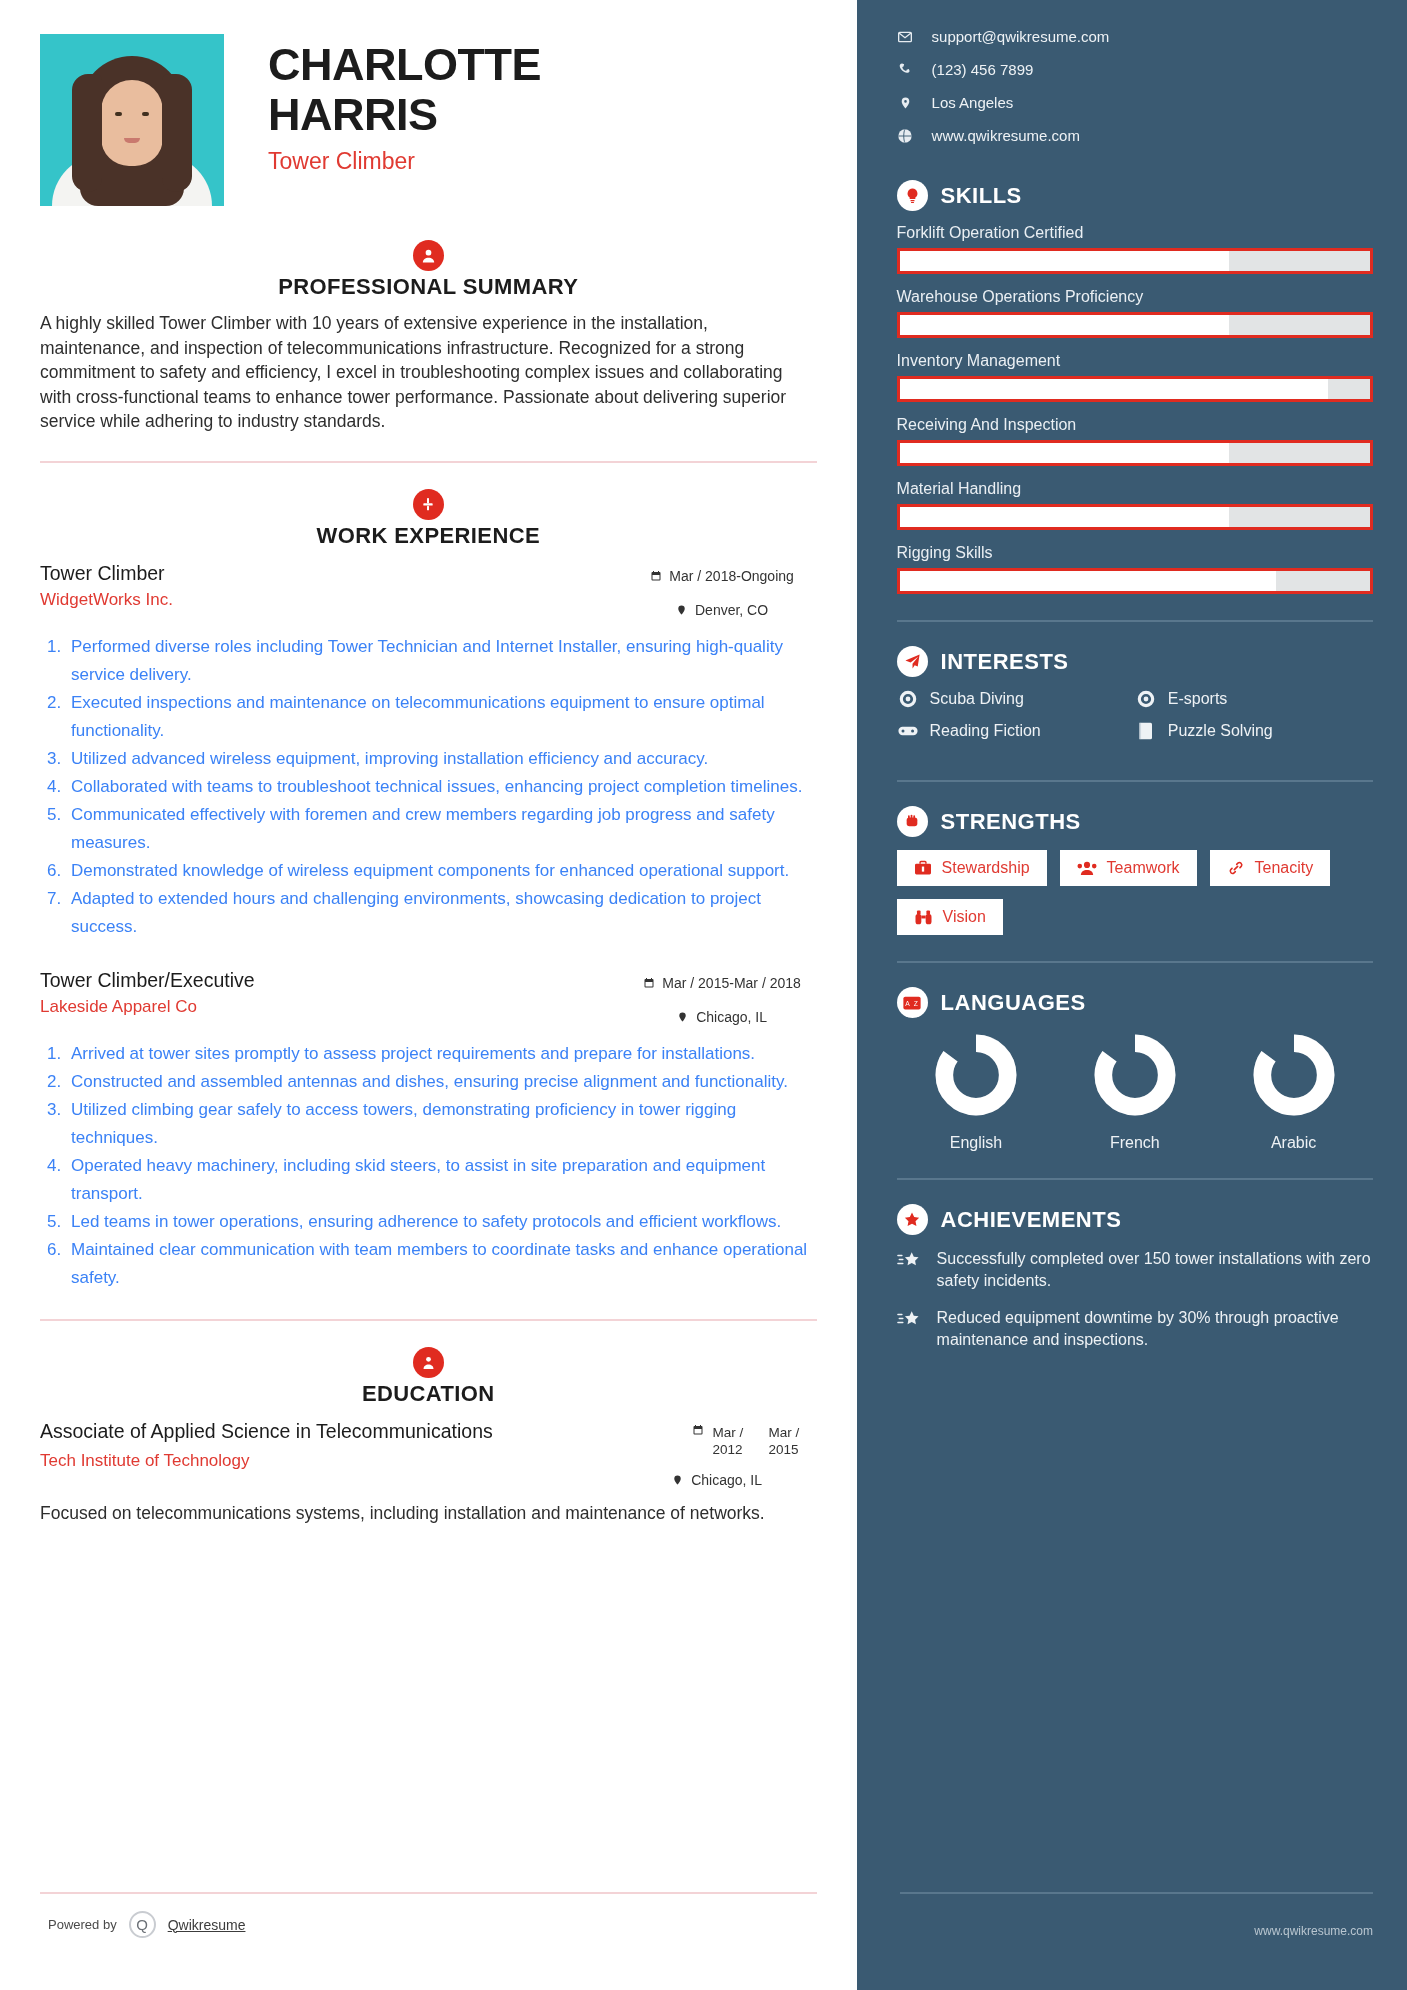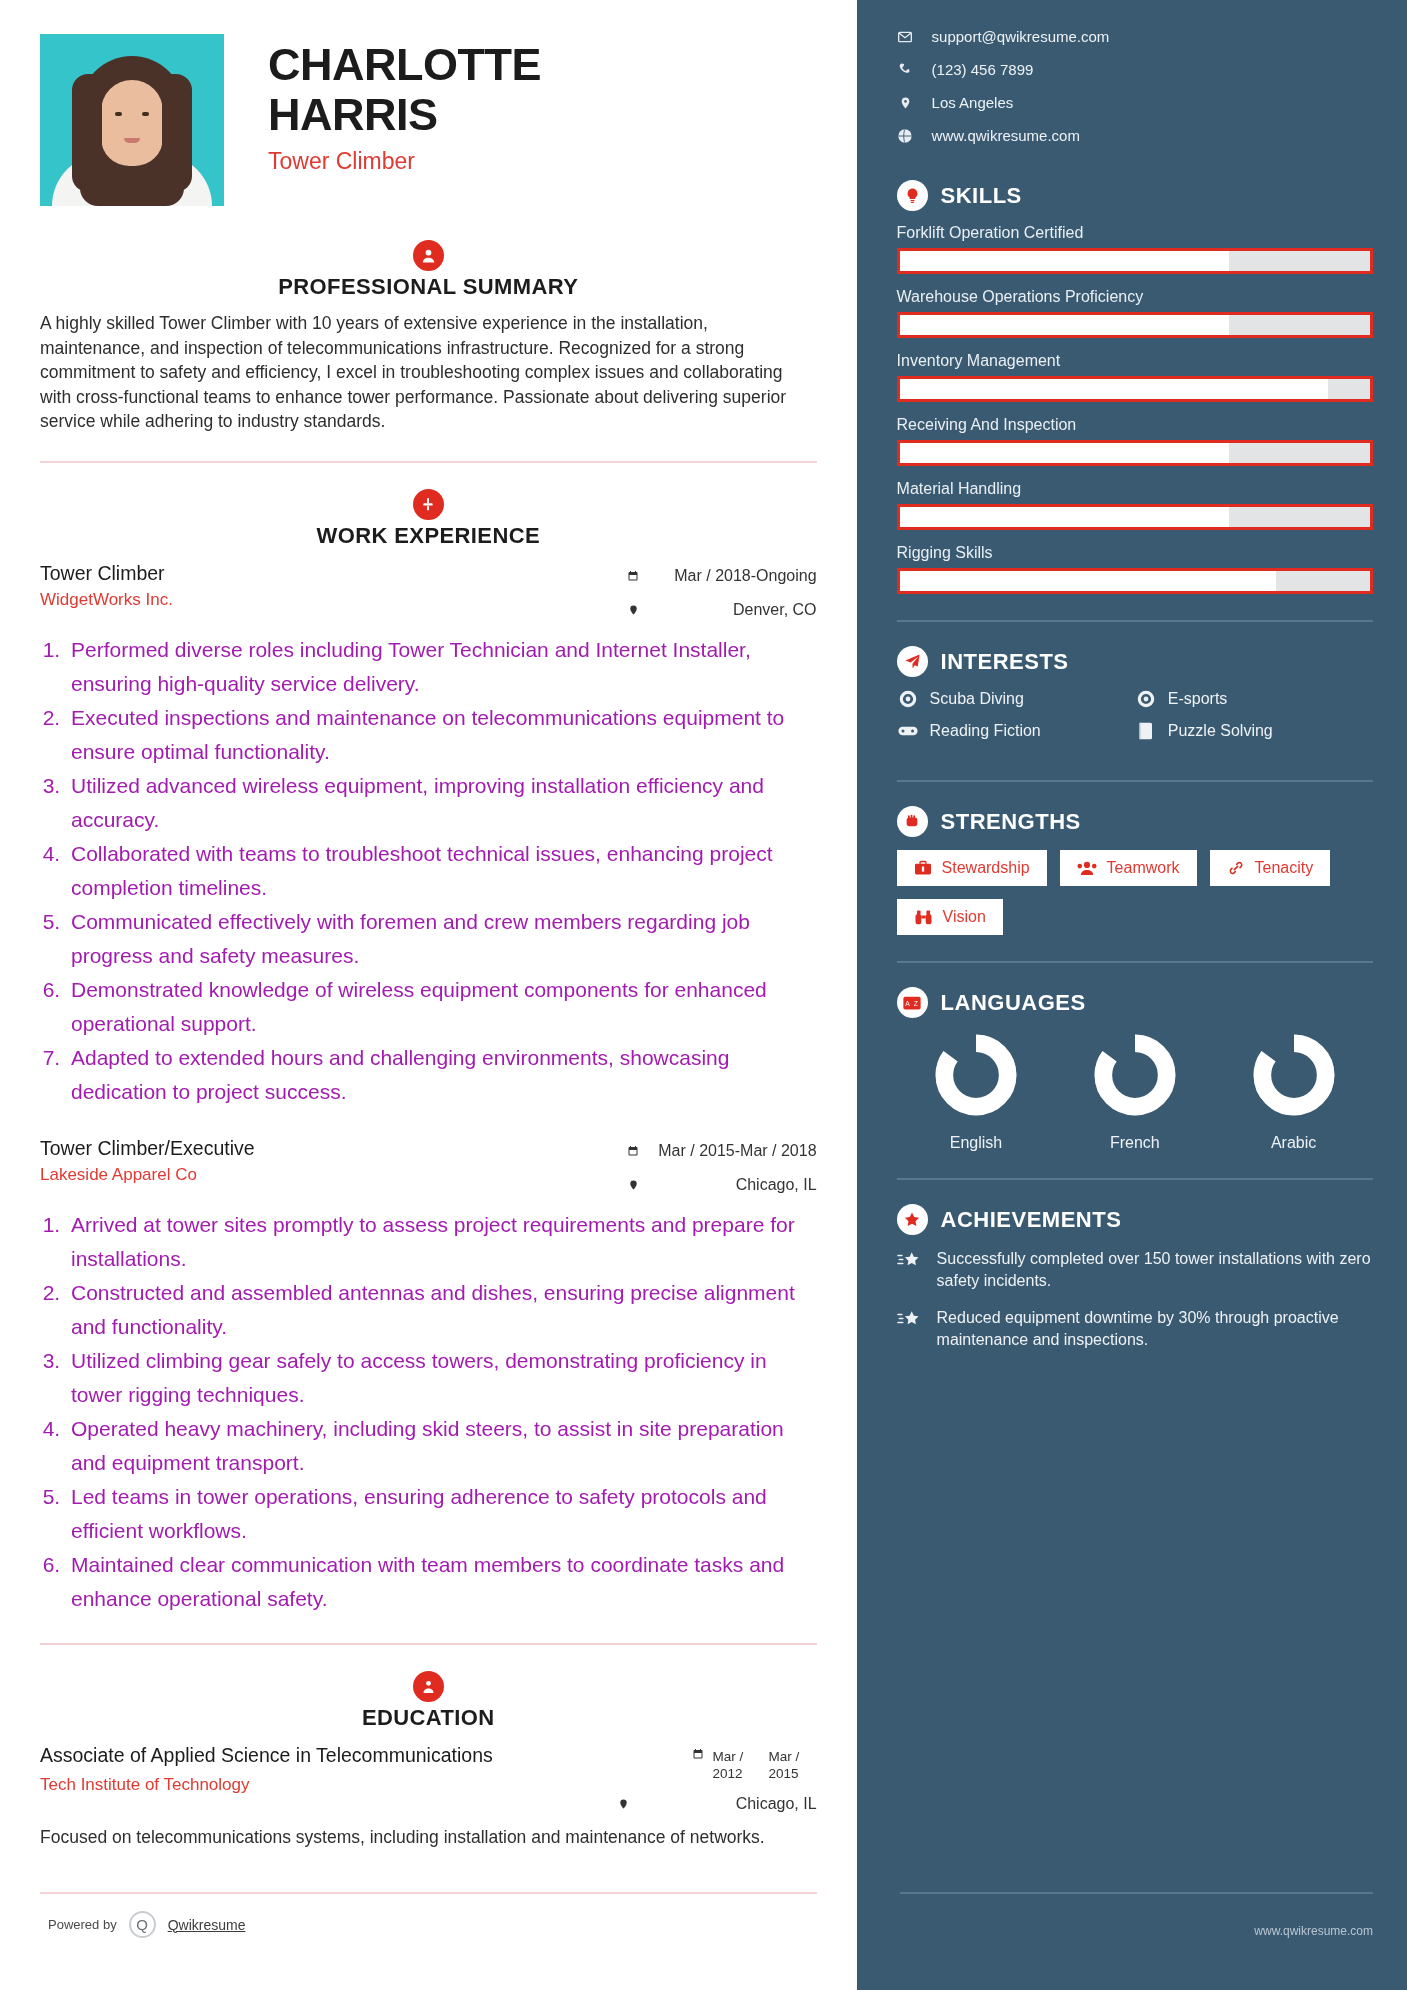--- a/index.html
+++ b/index.html
@@ -58,26 +58,26 @@
   .summary-text { font-size:17.5px; line-height:24.5px; color:#2e2e2e; }
 
   .divider { height:2px; background:#f3d3d6; margin:27px 0 26px 0; }
 
   .job { margin-bottom:26px; }
   .job-row { display:flex; justify-content:space-between; align-items:flex-start; }
   .job-left { flex:1 1 auto; }
   .job-role { font-size:19.5px; color:#1c1c1c; line-height:26px; }
   .job-company { font-size:17px; color:#e03a32; margin-top:4px; }
   .job-meta { text-align:right; flex:0 0 auto; padding-top:4px; min-width:190px; }
-  .meta-line { font-size:16px; color:#333; display:flex; align-items:center; justify-content:space-between; gap:7px; line-height:24px; }
+  .meta-line { font-size:14px; color:#333; display:flex; align-items:center; justify-content:center; gap:7px; line-height:24px; }
   .meta-line.second { margin-top:10px; }
   .meta-ico { display:inline-flex; width:13px; justify-content:center; }
 
   ol.bullets { margin:11px 0 0 26px; }
-  ol.bullets li { font-size:21px; line-height:34px; color:#a21caf; padding-left:5px; margin-bottom:0; }
+  ol.bullets li { font-size:17px; line-height:28px; color:#3b82f6; padding-left:5px; margin-bottom:0; }
 
   .edu-row { display:flex; justify-content:space-between; align-items:flex-start; }
   .edu-degree { font-size:19.5px; color:#1c1c1c; line-height:27px; max-width:470px; }
   .edu-school { font-size:17px; color:#e03a32; margin-top:6px; }
   .edu-desc { font-size:17.5px; line-height:24.5px; color:#2e2e2e; margin-top:9px; }
   .edu-meta { text-align:right; min-width:200px; padding-top:6px; }
   .edu-dates { display:flex; align-items:flex-start; justify-content:flex-end; gap:8px; font-size:13.5px; color:#333; }
   .edu-dates .d { line-height:17px; width:48px; text-align:left; }
 
   .footer {

